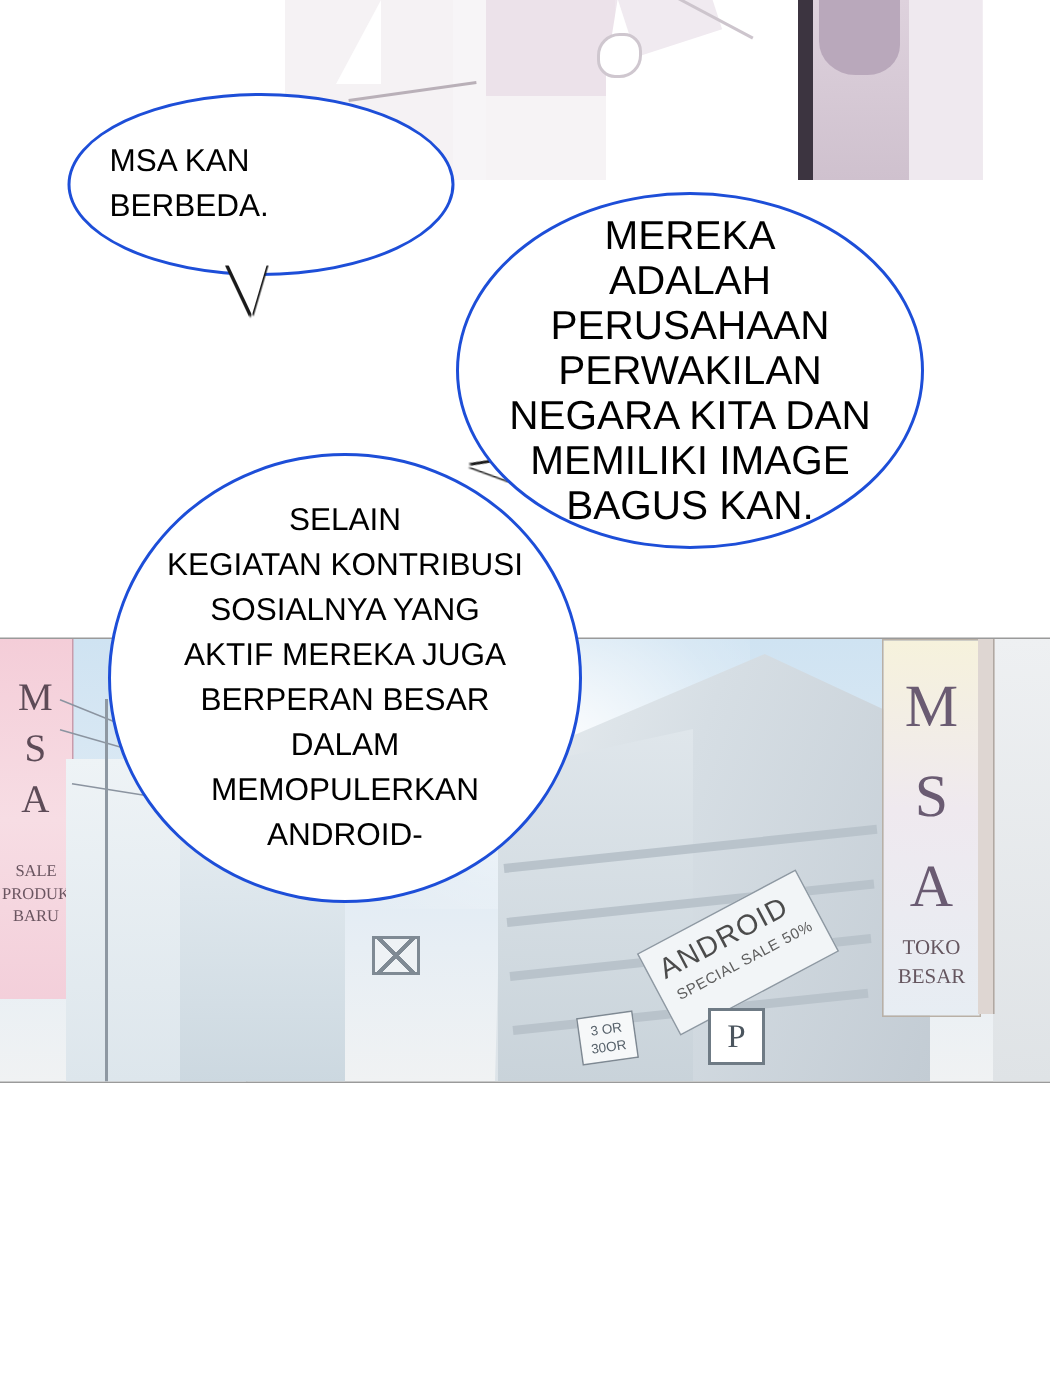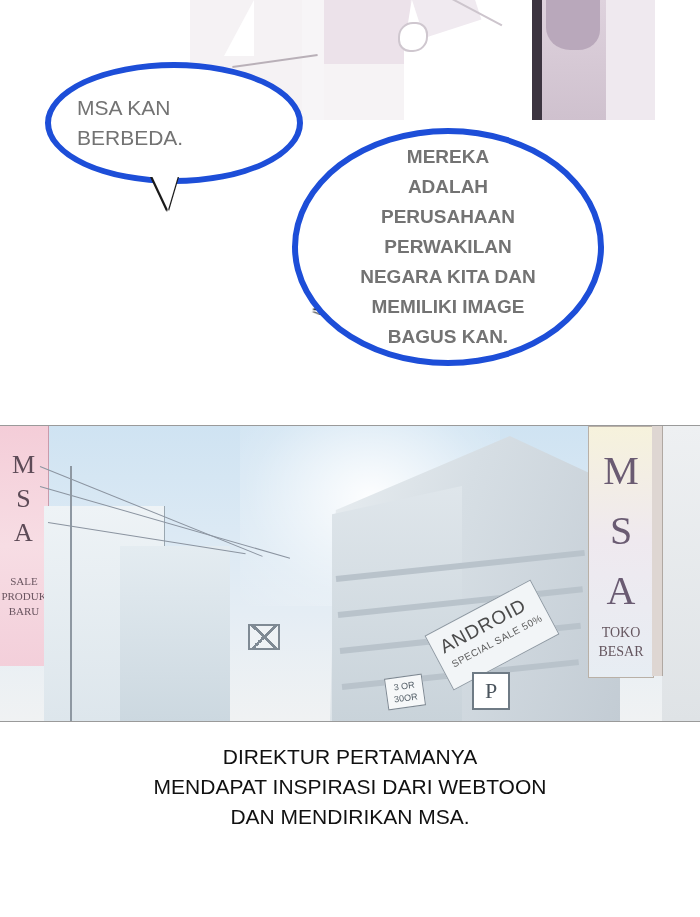--- a/index.html
+++ b/index.html
@@ -340,28 +340,28 @@
     left: 662px; top: 0;
     width: 38px; height: 295px;
     background: linear-gradient(180deg,#eef0f2 0%, #dfe3e6 100%);
     z-index: 2;
   }
 
   
   .bubble {
     position: absolute;
     background: #ffffff;
-    border: 6px solid #1d4ed8;
+    border: 2px solid #1d4ed8;
     border-radius: 50%;
     display: flex;
     align-items: center;
     justify-content: center;
     text-align: center;
     box-sizing: border-box;
-    color: #737373;
+    color: #000000;
     z-index: 20;
   }
   .bubble span {
     display: block;
     white-space: pre-line;
   }
   .bubble-1 {
     left: 45px; top: 62px;
     width: 258px; height: 122px;
     font-size: 21px;
@@ -373,26 +373,25 @@
     position: absolute;
     left: 152px; top: 176px;
     width: 0; height: 0;
     border-left: 16px solid transparent;
     border-right: 10px solid transparent;
     border-top: 34px solid #ffffff;
     z-index: 21;
     filter: drop-shadow(1.6px 1px 0 #1a1a1a) drop-shadow(-1.6px 1px 0 #1a1a1a);
   }
   .bubble-2 {
-    left: 292px; top: 128px;
+    left: 304px; top: 128px;
     width: 312px; height: 238px;
-    font-size: 19px;
+    font-size: 27px;
     line-height: 30px;
     padding: 0 24px;
-    font-weight: bold;
   }
   .tail-2 {
     position: absolute;
     left: 312px; top: 300px;
     width: 0; height: 0;
     border-top: 14px solid transparent;
     border-bottom: 10px solid transparent;
     border-right: 46px solid #ffffff;
     transform: rotate(8deg);
     z-index: 19;
@@ -498,18 +497,25 @@
   <div class="bubble bubble-2">
     <span>MEREKA
 ADALAH
 PERUSAHAAN
 PERWAKILAN
 NEGARA KITA DAN
 MEMILIKI IMAGE
 BAGUS KAN.</span>
   </div>
 
-
-  <div class="caption">DIREKTUR PERTAMANYA
-MENDAPAT INSPIRASI DARI WEBTOON
-DAN MENDIRIKAN MSA.</div>
+  <div class="bubble bubble-3">
+    <span>SELAIN
+KEGIATAN KONTRIBUSI
+SOSIALNYA YANG
+AKTIF MEREKA JUGA
+BERPERAN BESAR
+DALAM
+MEMOPULERKAN
+ANDROID-</span>
+  </div>
+
 
 </div>
 
 </body></html>

